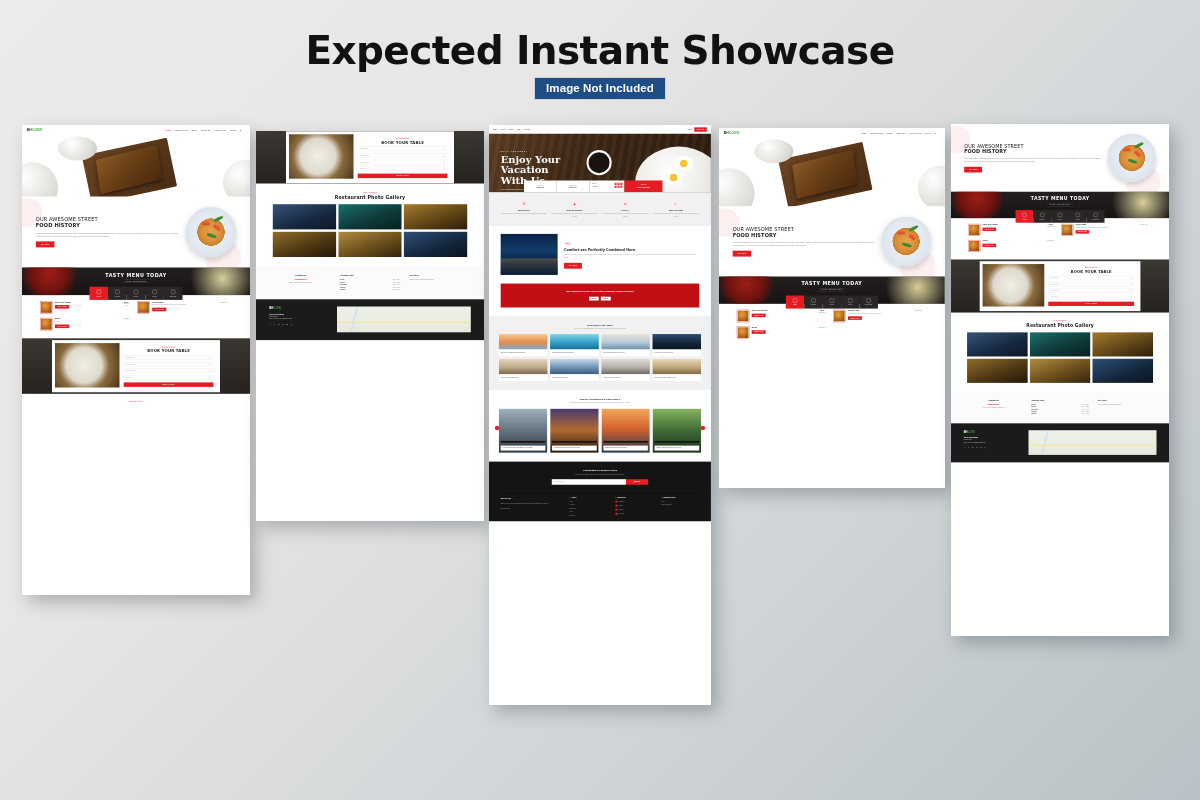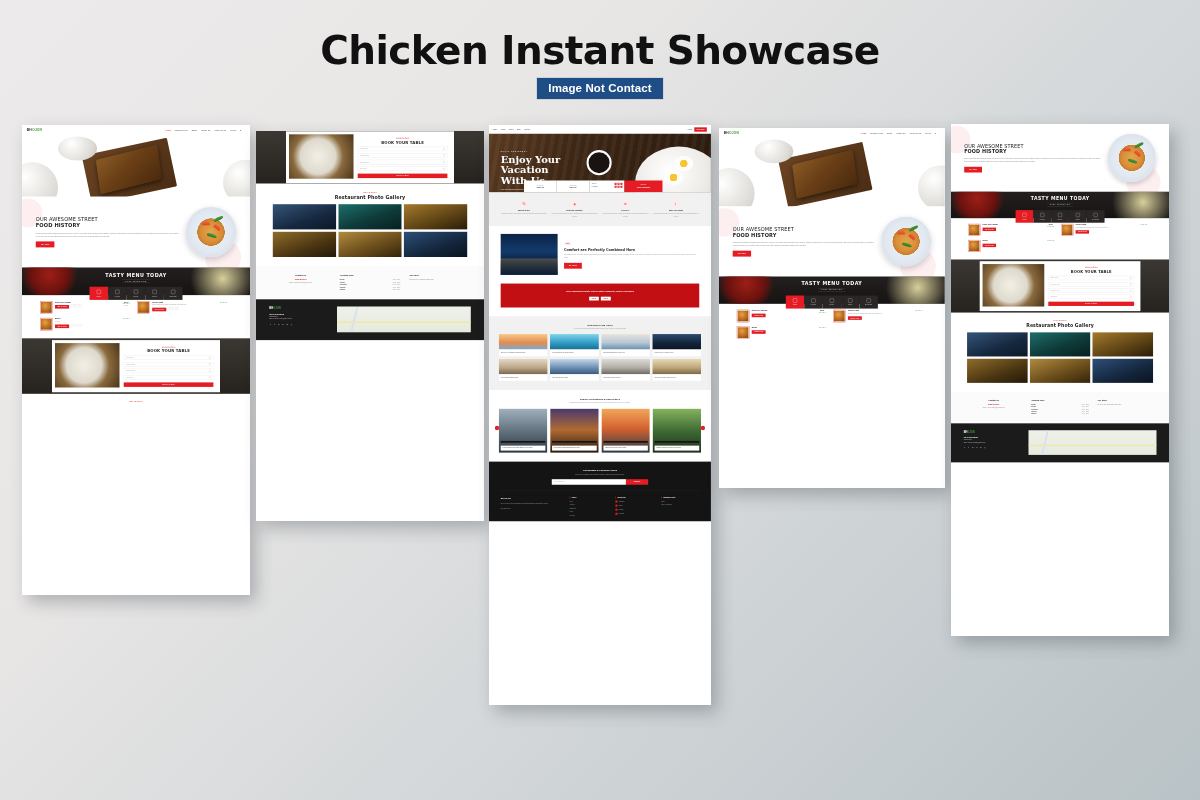--- a/index.html
+++ b/index.html
@@ -321,23 +321,23 @@
   .fcols .col .s b { width:7px; height:7px; background:#e51c23; display:block; }
   .fcols .col .s span { font-size:4.2px; color:#9a9a9a; font-weight:normal; }
 
   .brandstrip { background:#fff; text-align:center; padding:14px 0 16px; }
   .brandstrip .tag { color:#e51c23; font-size:8px; font-family:"DejaVu Serif", serif;
       font-style:italic; }
 </style>
 </head>
 <body>
 
-<div class="page-title">Chicken Instant Showcase</div>
+<div class="page-title">Expected Instant Showcase</div>
 <div class="badge-wrap">
-  <span class="badge">Image Not Contact</span>
+  <span class="badge">Image Not Included</span>
 </div>
 
 <div class="panel" id="p1">
   <div class="scale" style="transform:scale(0.3);width:760px;">
     <div class="site">
       <div class="nav">
         <div class="logo">
           <span>BH</span>
             <span class="g">OJON</span>
         </div>

